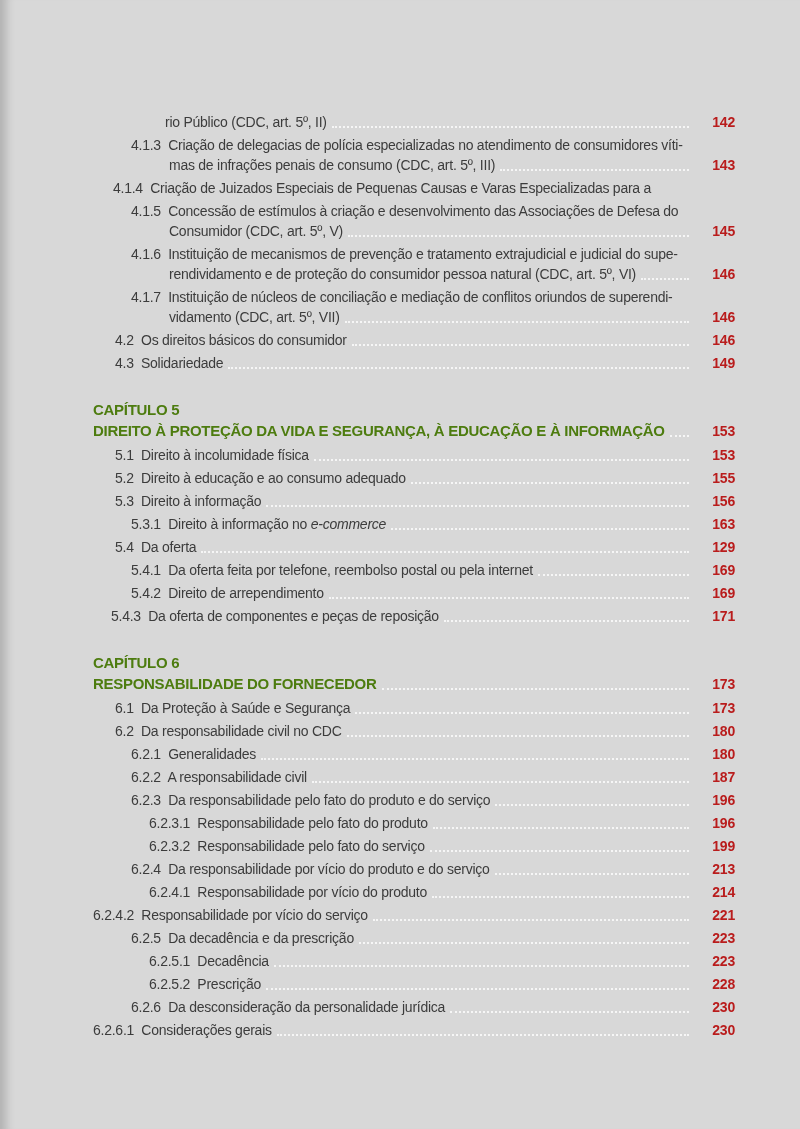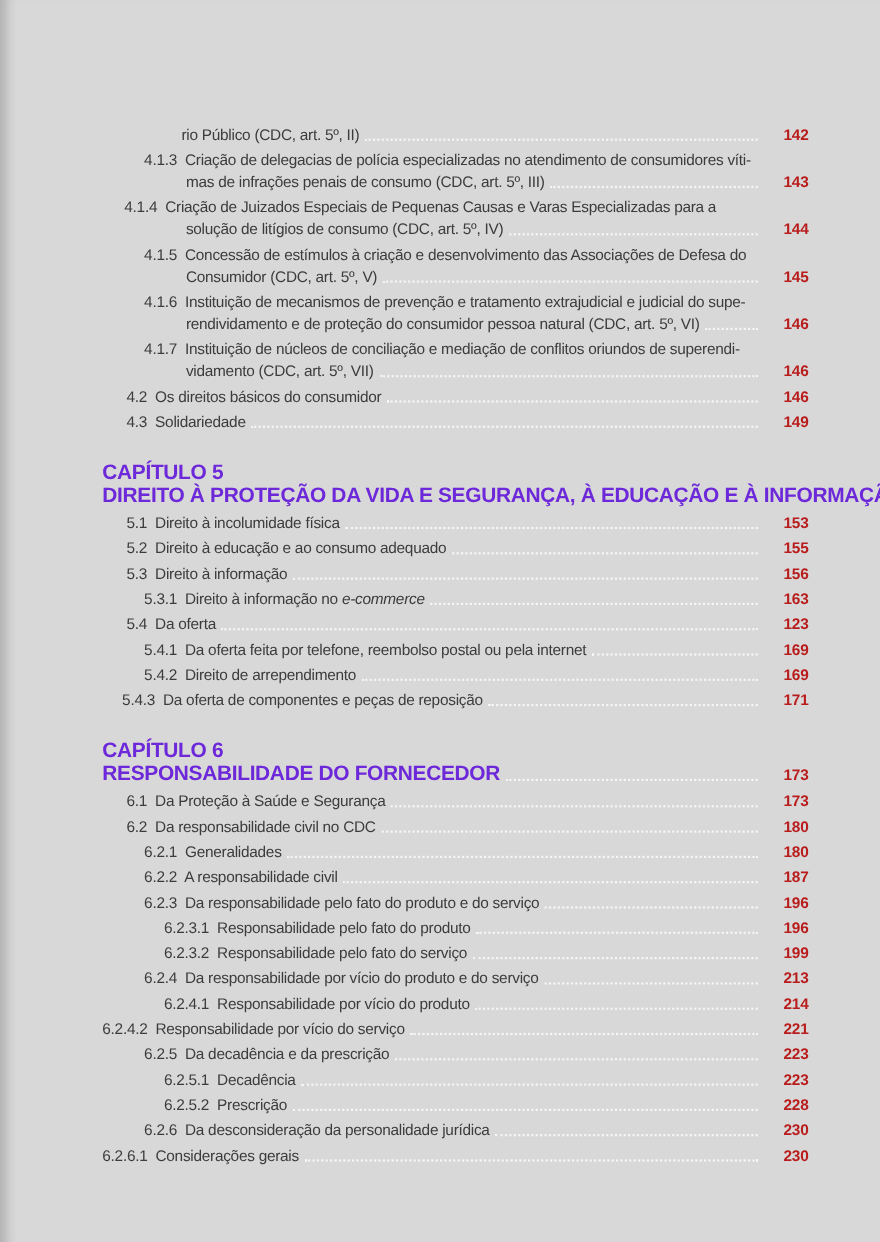--- a/index.html
+++ b/index.html
@@ -40,25 +40,25 @@
     text-align: right;
     font-size: 14px;
     font-weight: 700;
     letter-spacing: -0.2px;
     line-height: 20px;
     color: #b91c1c;
   }
   .chapter-heading { margin: 26px 0 4px 0; }
   .kicker, .ch-title {
     white-space: pre;
-    font-size: 19px;
+    font-size: 15px;
     font-weight: 700;
     letter-spacing: -0.3px;
     line-height: 21px;
-    color: #6d28d9;
+    color: #4d7c0f;
   }
   .kicker { display: block; }
   i { font-style: italic; }
 </style>
 </head>
 <body>
 
 <main class="toc" id="toc-root">
     <section class="toc-sect">
       <div class="entry">
@@ -71,25 +71,20 @@
       <div class="entry">
         <div class="line" style="margin-left: 38px;">4.1.3  Criação de delegacias de polícia especializadas no atendimento de consumidores víti-</div>
         <div class="row">
           <div class="line" style="margin-left: 76px;">mas de infrações penais de consumo (CDC, art. 5º, III)</div>
           <span class="leader"></span>
           <span class="pg">143</span>
         </div>
       </div>
       <div class="entry">
         <div class="line" style="margin-left: 20px;">4.1.4  Criação de Juizados Especiais de Pequenas Causas e Varas Especializadas para a</div>
-        <div class="row">
-          <div class="line" style="margin-left: 76px;">solução de litígios de consumo (CDC, art. 5º, IV)</div>
-          <span class="leader"></span>
-          <span class="pg">144</span>
-        </div>
       </div>
       <div class="entry">
         <div class="line" style="margin-left: 38px;">4.1.5  Concessão de estímulos à criação e desenvolvimento das Associações de Defesa do</div>
         <div class="row">
           <div class="line" style="margin-left: 76px;">Consumidor (CDC, art. 5º, V)</div>
           <span class="leader"></span>
           <span class="pg">145</span>
         </div>
       </div>
       <div class="entry">
@@ -157,21 +152,21 @@
         <div class="row">
           <div class="line" style="margin-left: 38px;">5.3.1  Direito à informação no <i>e-commerce</i></div>
           <span class="leader"></span>
           <span class="pg">163</span>
         </div>
       </div>
       <div class="entry">
         <div class="row">
           <div class="line" style="margin-left: 22px;">5.4  Da oferta</div>
           <span class="leader"></span>
-          <span class="pg">123</span>
+          <span class="pg">129</span>
         </div>
       </div>
       <div class="entry">
         <div class="row">
           <div class="line" style="margin-left: 38px;">5.4.1  Da oferta feita por telefone, reembolso postal ou pela internet</div>
           <span class="leader"></span>
           <span class="pg">169</span>
         </div>
       </div>
       <div class="entry">

